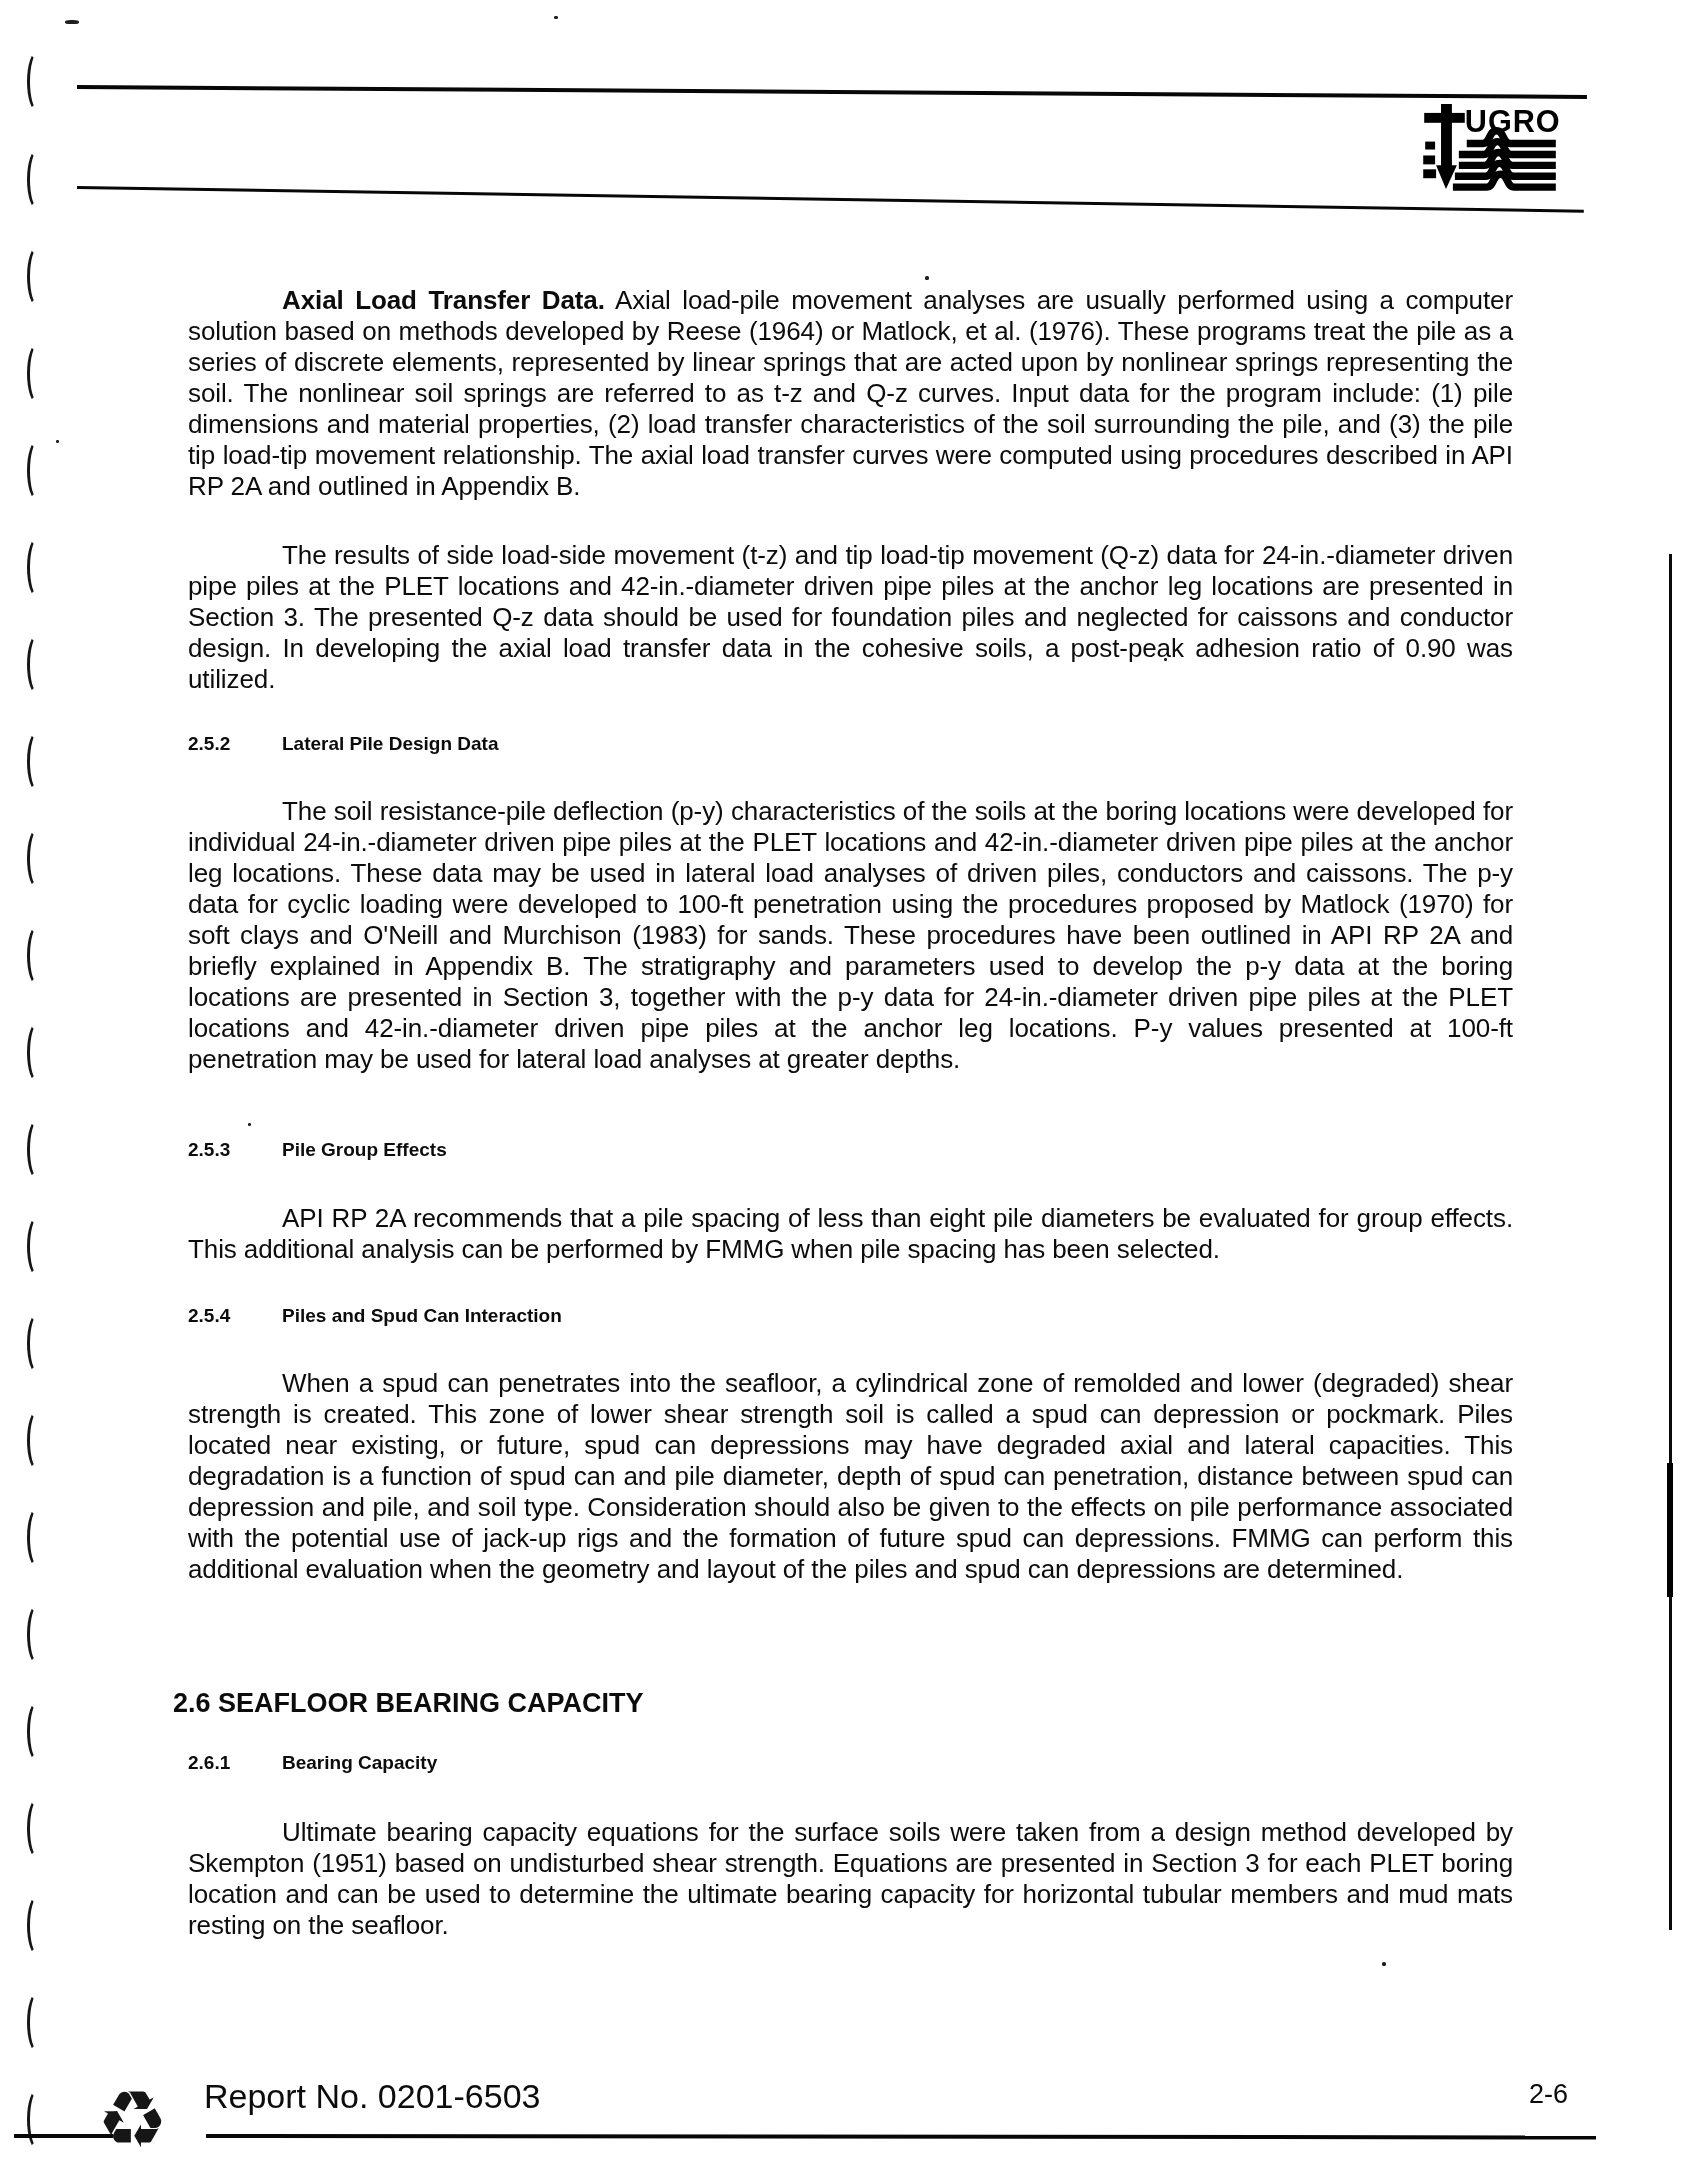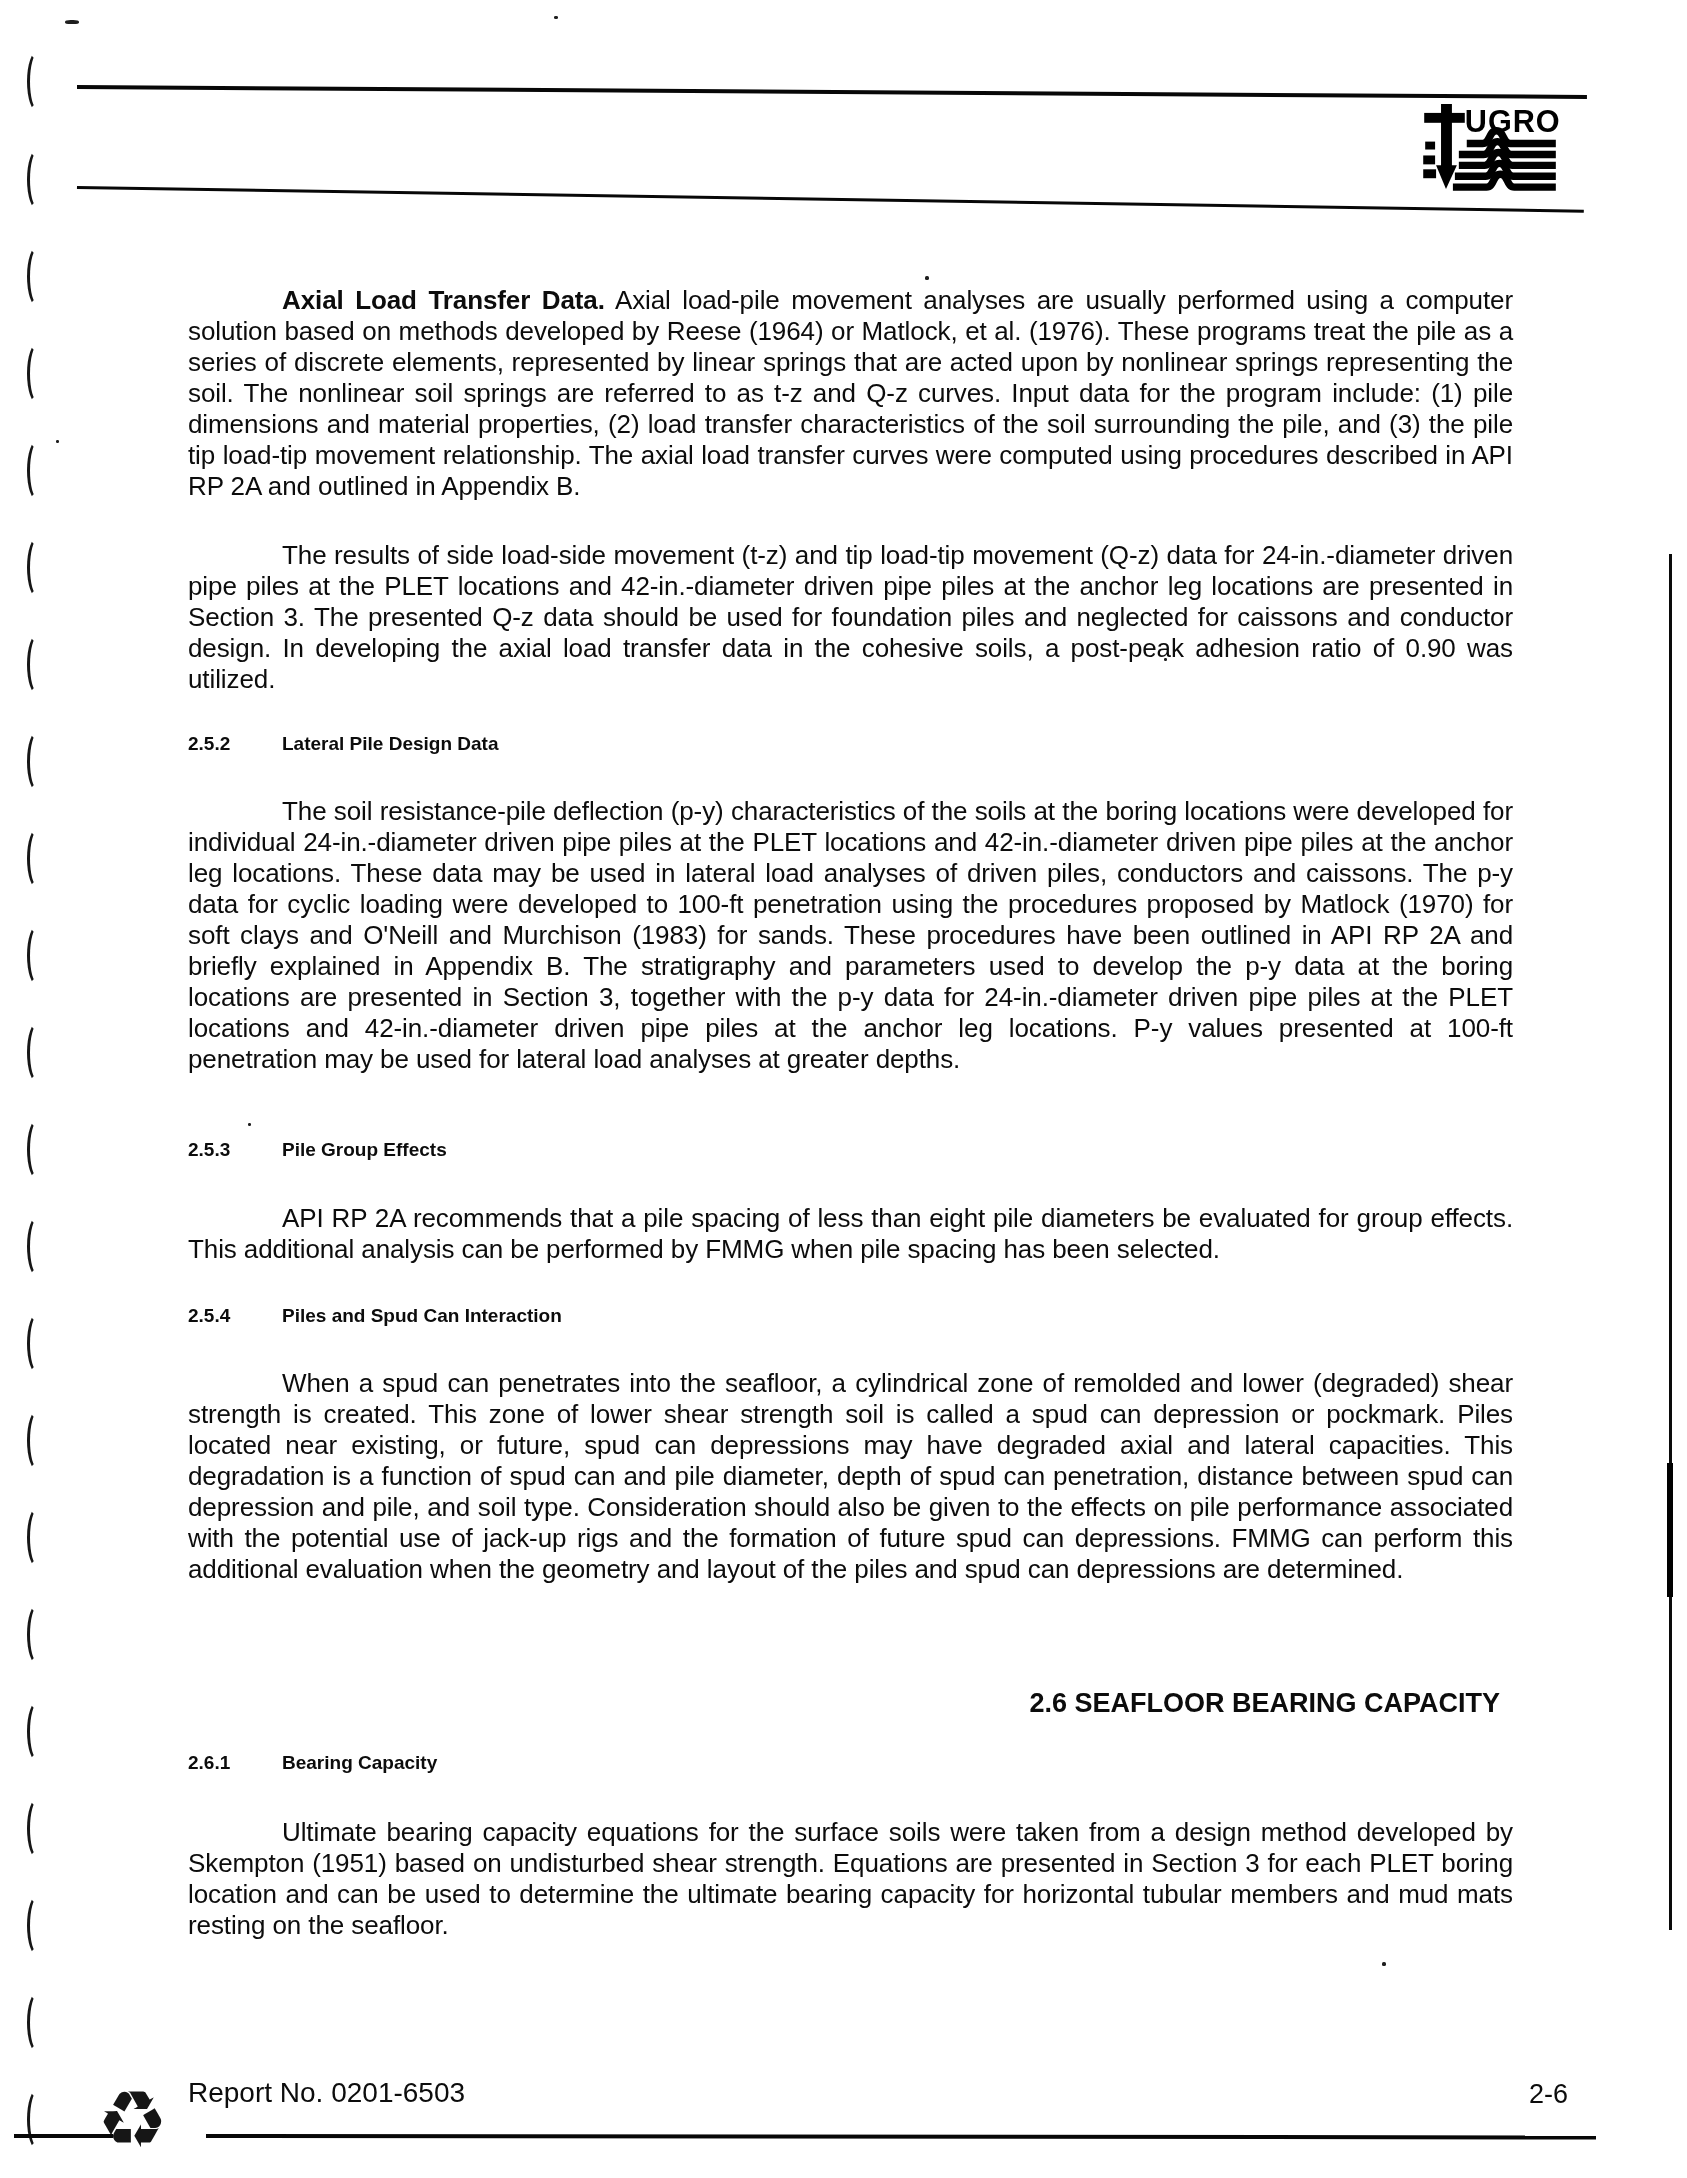--- a/index.html
+++ b/index.html
@@ -16,22 +16,22 @@
   .edge-line-thick{position:absolute;left:1667px;top:1463px;width:6px;height:134px;background:#000;}
   .logo{position:absolute;left:1423px;top:104px;width:137px;height:95px;}
   .body-block{
     position:absolute;left:188px;width:1325px;
     font-size:26px;line-height:31px;text-align:justify;
     letter-spacing:-0.1px;color:#0c0c0c;
   }
   .indent{text-indent:94px;}
   .heading{position:absolute;left:188px;font-size:19px;font-weight:bold;white-space:nowrap;}
   .hnum{display:inline-block;min-width:94px;}
-  .center-heading{position:absolute;left:173px;width:1327px;text-align:right;font-size:27px;font-weight:bold;}
-  .footer-report{position:absolute;left:188px;top:2077px;font-size:28px;}
+  .center-heading{position:absolute;left:173px;width:1327px;text-align:left;font-size:27px;font-weight:bold;}
+  .footer-report{position:absolute;left:204px;top:2077px;font-size:34px;}
   .footer-page{position:absolute;left:1529px;top:2079px;font-size:27px;}
   .recycle{position:absolute;left:97px;top:2081px;font-size:79px;line-height:1;color:#161616;
            font-family:"DejaVu Sans", sans-serif;}
   .binder-marks{position:absolute;left:0;top:0;width:59px;height:2178px;}
   .binder-mark{position:absolute;left:27px;width:15px;height:55px;
     border:3px solid transparent;border-left-color:#161616;border-radius:50%;}
   .noise{position:absolute;background:#1e1e1e;border-radius:40%;}
 </style>
 </head>
 <body>

